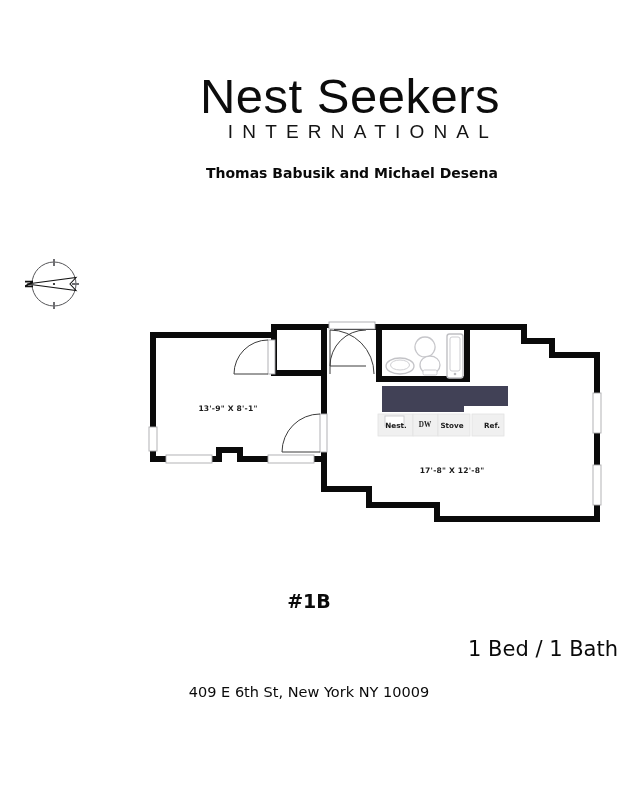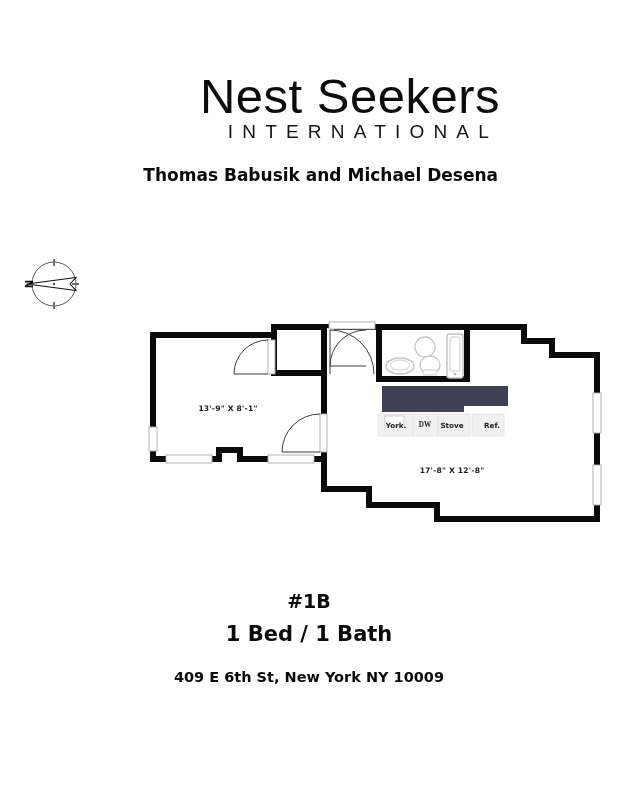--- a/index.html
+++ b/index.html
@@ -41,21 +41,21 @@
     font-weight: 400;
     font-size: 19px;
     letter-spacing: 9.2px;
     color: #141414;
     padding-right: 2px;
     white-space: nowrap;
   }
   .agent-line {
     font-family: "DejaVu Sans", sans-serif;
     font-weight: bold;
-    font-size: 17px;
+    font-size: 14px;
     color: #0a0a0a;
     margin-top: 22px;
     padding-right: 2px;
     white-space: nowrap;
   }
 
   
   .compass {
     position: absolute;
     left: 18px;
@@ -111,29 +111,30 @@
   }
   .unit-number {
     font-family: "DejaVu Sans", sans-serif;
     font-weight: bold;
     font-size: 19px;
     color: #0a0a0a;
     line-height: 1.2;
   }
   .bed-bath {
     font-family: "DejaVu Sans", sans-serif;
-    font-weight: bold;
+    font-weight: normal;
     font-size: 21px;
     color: #0a0a0a;
-    margin-top: 9px;
+    margin-top: 24px;
     line-height: 1.2;
+    text-align: right;
   }
   .address {
     font-family: "DejaVu Sans", sans-serif;
-    font-weight: bold;
+    font-weight: normal;
     font-size: 14.5px;
     color: #0a0a0a;
     margin-top: 22px;
     line-height: 1.2;
   }
 </style>
 </head>
 <body>
 
 <div class="brand-block">
@@ -280,21 +281,21 @@
 
     <rect x="385" y="416" width="19" height="10" fill="#ffffff" stroke="#c9c9cd" stroke-width="0.9"></rect>
   </g>
 
 </svg>
 </div>
 
 <div class="room-label" id="bedroom-dim">13'-9" X 8'-1"</div>
 <div class="room-label" id="living-dim">17'-8" X 12'-8"</div>
 
-<div class="appliance-label" id="lbl-sink">York.</div>
+<div class="appliance-label" id="lbl-sink">Nest.</div>
 <div class="appliance-label" id="lbl-dw">DW</div>
 <div class="appliance-label" id="lbl-stove">Stove</div>
 <div class="appliance-label" id="lbl-ref">Ref.</div>
 
 <div class="footer-block">
   <div class="unit-number">#1B</div>
   <div class="bed-bath">1 Bed / 1 Bath</div>
   <div class="address">409 E 6th St, New York NY 10009</div>
 </div>
 

